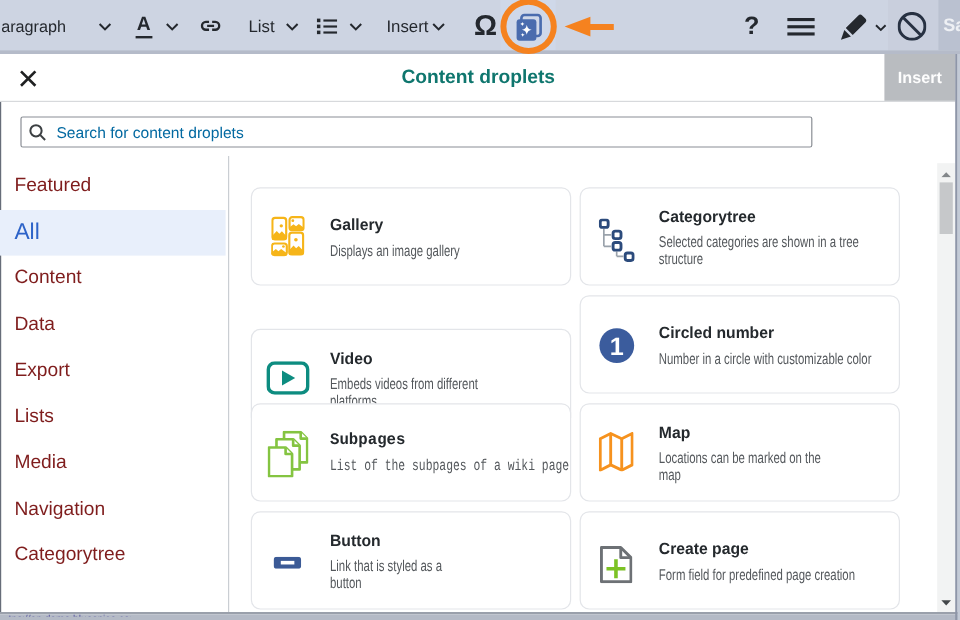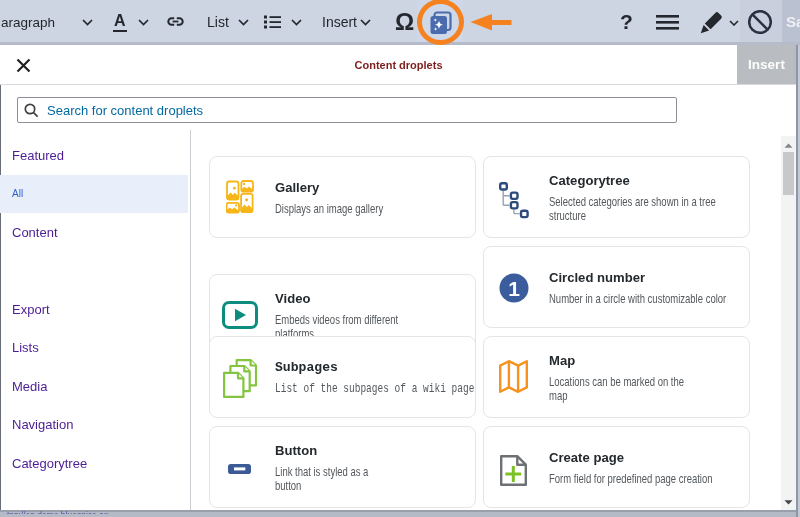--- a/index.html
+++ b/index.html
@@ -16,21 +16,21 @@
   .card{position:absolute;width:265px;height:80px;background:#fff;
     border:1px solid #e3e5e9;border-radius:8px;}
   .cicon{position:absolute;left:0;top:0;width:60px;height:80px;
     display:flex;align-items:center;justify-content:center;}
   .ctext{position:absolute;left:65.5px;top:0;height:80px;width:240px;padding-top:3px;box-sizing:border-box;
     display:flex;flex-direction:column;justify-content:center;}
   .ctitle{font-size:13.5px;font-weight:bold;color:#24292d;line-height:17px;margin-top:-2px;transform:scaleX(0.97);transform-origin:0 50%;white-space:nowrap;}
   .csub{font-size:13px;color:#54585c;line-height:14px;margin-top:6px;white-space:nowrap;transform:scaleX(0.73);transform-origin:0 50%;}
   .sbitem{position:absolute;left:0;width:190px;height:38.5px;display:flex;
     align-items:center;padding-left:12px;box-sizing:border-box;
-    font-size:13px;color:#4c1d95;}
+    font-size:16px;color:#7f1d1d;}
 </style>
 </head>
 <body>
 <div id="stage">
 
   <div class="abs" id="toolbar">
     <div class="titem" style="left:1px;font-size:13.5px;">aragraph</div>
     <svg class="abs" style="left:82px;top:19px;" width="11" height="7" viewBox="0 0 11 7">
       <path d="M1 1 L5.5 5.5 L10 1" stroke="#24282e" stroke-width="1.7" fill="none"></path>
     </svg>
@@ -108,42 +108,43 @@
       <span style="font-size:15px;font-weight:bold;color:#eef0f4;margin-left:4px;">Save</span>
       </div>
     <div class="abs bborder"></div>
   </div>
 
   <div class="abs" id="dialog"></div>
   <div class="abs" id="leftedge"></div>
 
   <div class="abs" style="left:1px;top:45px;width:795px;height:39px;
        display:flex;align-items:center;justify-content:center;
-       font-size:11px;font-weight:bold;color:#7f1d1d;">Content droplets</div>
+       font-size:16px;font-weight:bold;color:#0f766e;">Content droplets</div>
   <div class="abs" style="left:0;top:84px;width:796px;height:1px;background:#d7d9dc;"></div>
   <svg class="abs" style="left:16px;top:58px;" width="15" height="15" viewBox="0 0 15 15">
     <path d="M1.5 1.5 L13.5 13.5 M13.5 1.5 L1.5 13.5" stroke="#202122" stroke-width="2.2" fill="none"></path>
   </svg>
   <div class="abs" style="left:737px;top:45px;width:59px;height:39px;background:#b9bcc0;
        display:flex;align-items:center;justify-content:center;
        font-size:13.5px;font-weight:bold;color:#fdfdfd;">Insert</div>
 
   <div class="abs" style="left:17px;top:97px;width:658px;height:24px;
        border:1px solid #8a8e95;border-radius:2px;background:#fff;"></div>
   <svg class="abs" style="left:23px;top:102px;" width="17" height="17" viewBox="0 0 17 17">
     <circle cx="7" cy="7" r="4.7" stroke="#3c4043" stroke-width="1.7" fill="none"></circle>
     <path d="M10.6 10.6 L14.6 14.6" stroke="#3c4043" stroke-width="1.7"></path>
   </svg>
   <div class="abs" style="left:47px;top:98px;height:24px;display:flex;align-items:center;
        font-size:13px;color:#0369a1;">Search for content droplets</div>
 
   <div class="abs" style="left:190px;top:130px;width:1px;height:379.5px;background:#caced3;"></div>
   <div class="sbitem" style="top:136px;">Featured</div>
-  <div class="sbitem" style="top:174.5px;background:#e8effb;color:#2d63c8;width:188px;font-size:10px;">All</div>
+  <div class="sbitem" style="top:174.5px;background:#e8effb;color:#2d63c8;width:188px;font-size:19px;">All</div>
   <div class="sbitem" style="top:213px;">Content</div>
+  <div class="sbitem" style="top:251.5px;">Data</div>
   <div class="sbitem" style="top:290px;">Export</div>
   <div class="sbitem" style="top:328.5px;">Lists</div>
   <div class="sbitem" style="top:367px;">Media</div>
   <div class="sbitem" style="top:405.5px;">Navigation</div>
   <div class="sbitem" style="top:444px;">Categorytree</div>
 
   <div class="card" style="left:208.5px;top:155.5px;">
     <div class="cicon">
         <svg width="28" height="34" viewBox="0 0 28 34">
       <defs>

